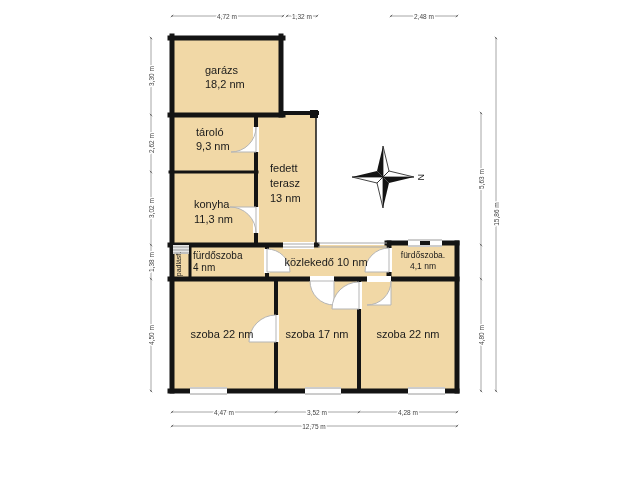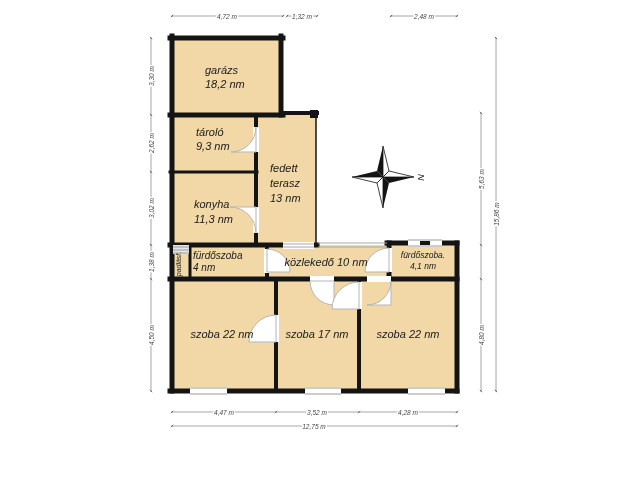--- a/index.html
+++ b/index.html
@@ -1,16 +1,16 @@
 <!DOCTYPE html>
 <html><head>
 <meta charset="utf-8">
 <style>
   html,body{margin:0;padding:0;background:#ffffff;}
-  .stage{width:640px;height:480px;position:relative;background:#ffffff;font-family:"Liberation Sans",sans-serif;font-style:italic;}
+  .stage{width:640px;height:480px;position:relative;background:#ffffff;font-family:"Liberation Sans",sans-serif;}
   svg{position:absolute;left:0;top:0;}
   text{font-family:"Liberation Sans",sans-serif;fill:#1a1a1a;}
   .room-label{font-size:11px;}
   .room-label-sm{font-size:10px;}
   .room-label-xs{font-size:8.5px;}
   .attic-label{font-size:7px;}
   .dim-label{font-size:6.5px;fill:#444;paint-order:stroke;stroke:#ffffff;stroke-width:3px;stroke-linejoin:round;}
   .compass-label{font-size:9px;fill:#111;}
   .wall{stroke:#141414;fill:none;stroke-linecap:square;}
   .dimline{stroke:#909090;stroke-width:0.8;}

